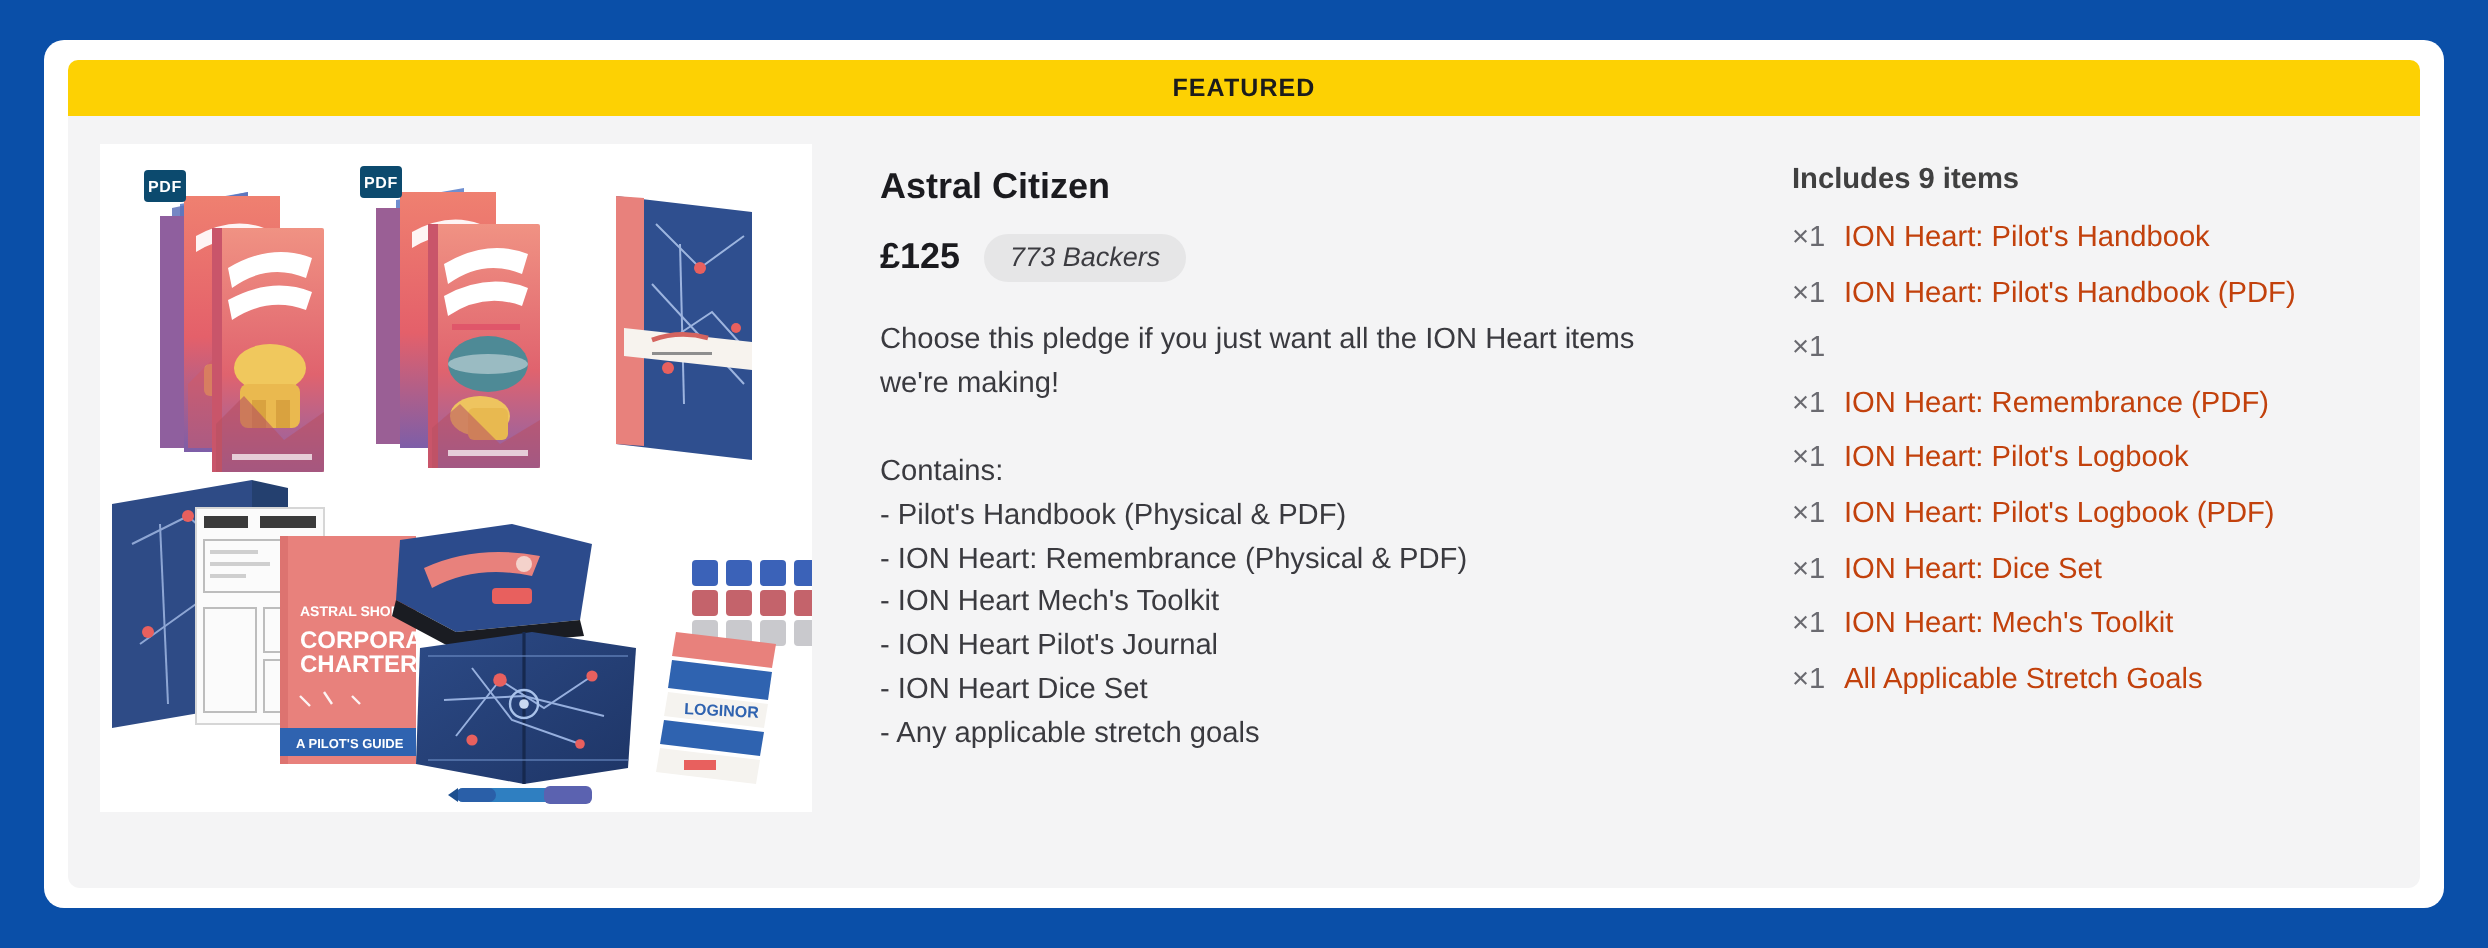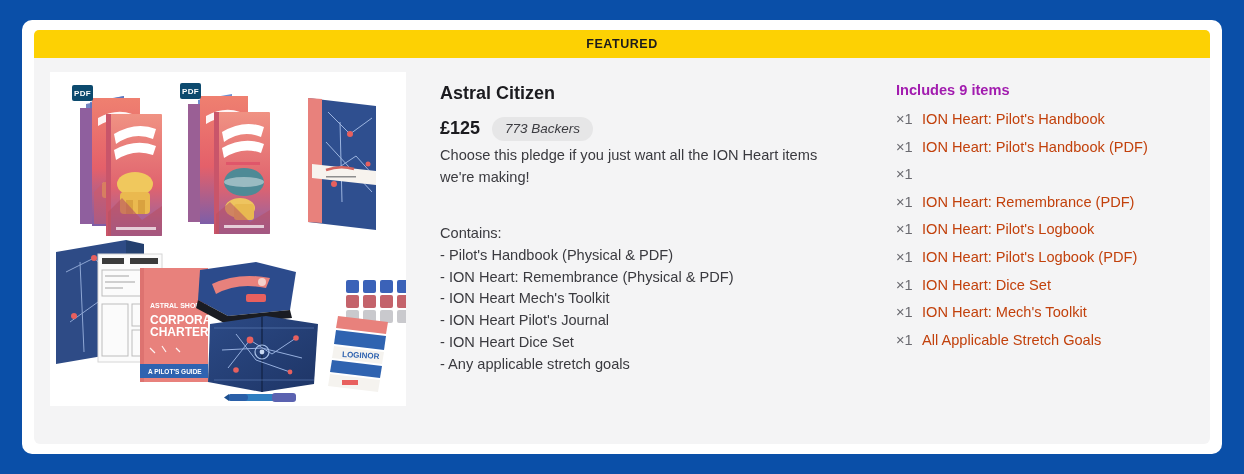--- a/index.html
+++ b/index.html
@@ -91,42 +91,42 @@
   .backers-badge {
     background: #e6e6e7;
     border-radius: 13px;
     padding: 5px 13px 6px 13px;
     font-size: 13.5px;
     color: #3c3c41;
     line-height: 1;
     font-style: italic;
   }
   .pledge-desc {
-    margin-top: 4px;
+    margin-top: 19px;
     font-size: 14.6px;
     line-height: 1.5;
     color: #3a3a3f;
     width: 402px;
   }
   .contains-block {
-    margin-top: 34px;
+    margin-top: 22px;
     font-size: 14.6px;
     line-height: 1.5;
     color: #3a3a3f;
   }
   .contains-line { white-space: pre; }
 
   
   .includes-col {
     flex: 1 1 auto;
     padding: 10px 0 0 50px;
   }
   .includes-title {
     font-size: 14.6px; font-weight: bold;
-    color: #a21caf;
+    color: #404040;
     margin-bottom: 14px;
   }
   .include-row {
     display: flex;
     align-items: baseline;
     font-size: 14.6px;
     color: #4a4a50;
     line-height: 1;
     margin-bottom: 13px;
   }

